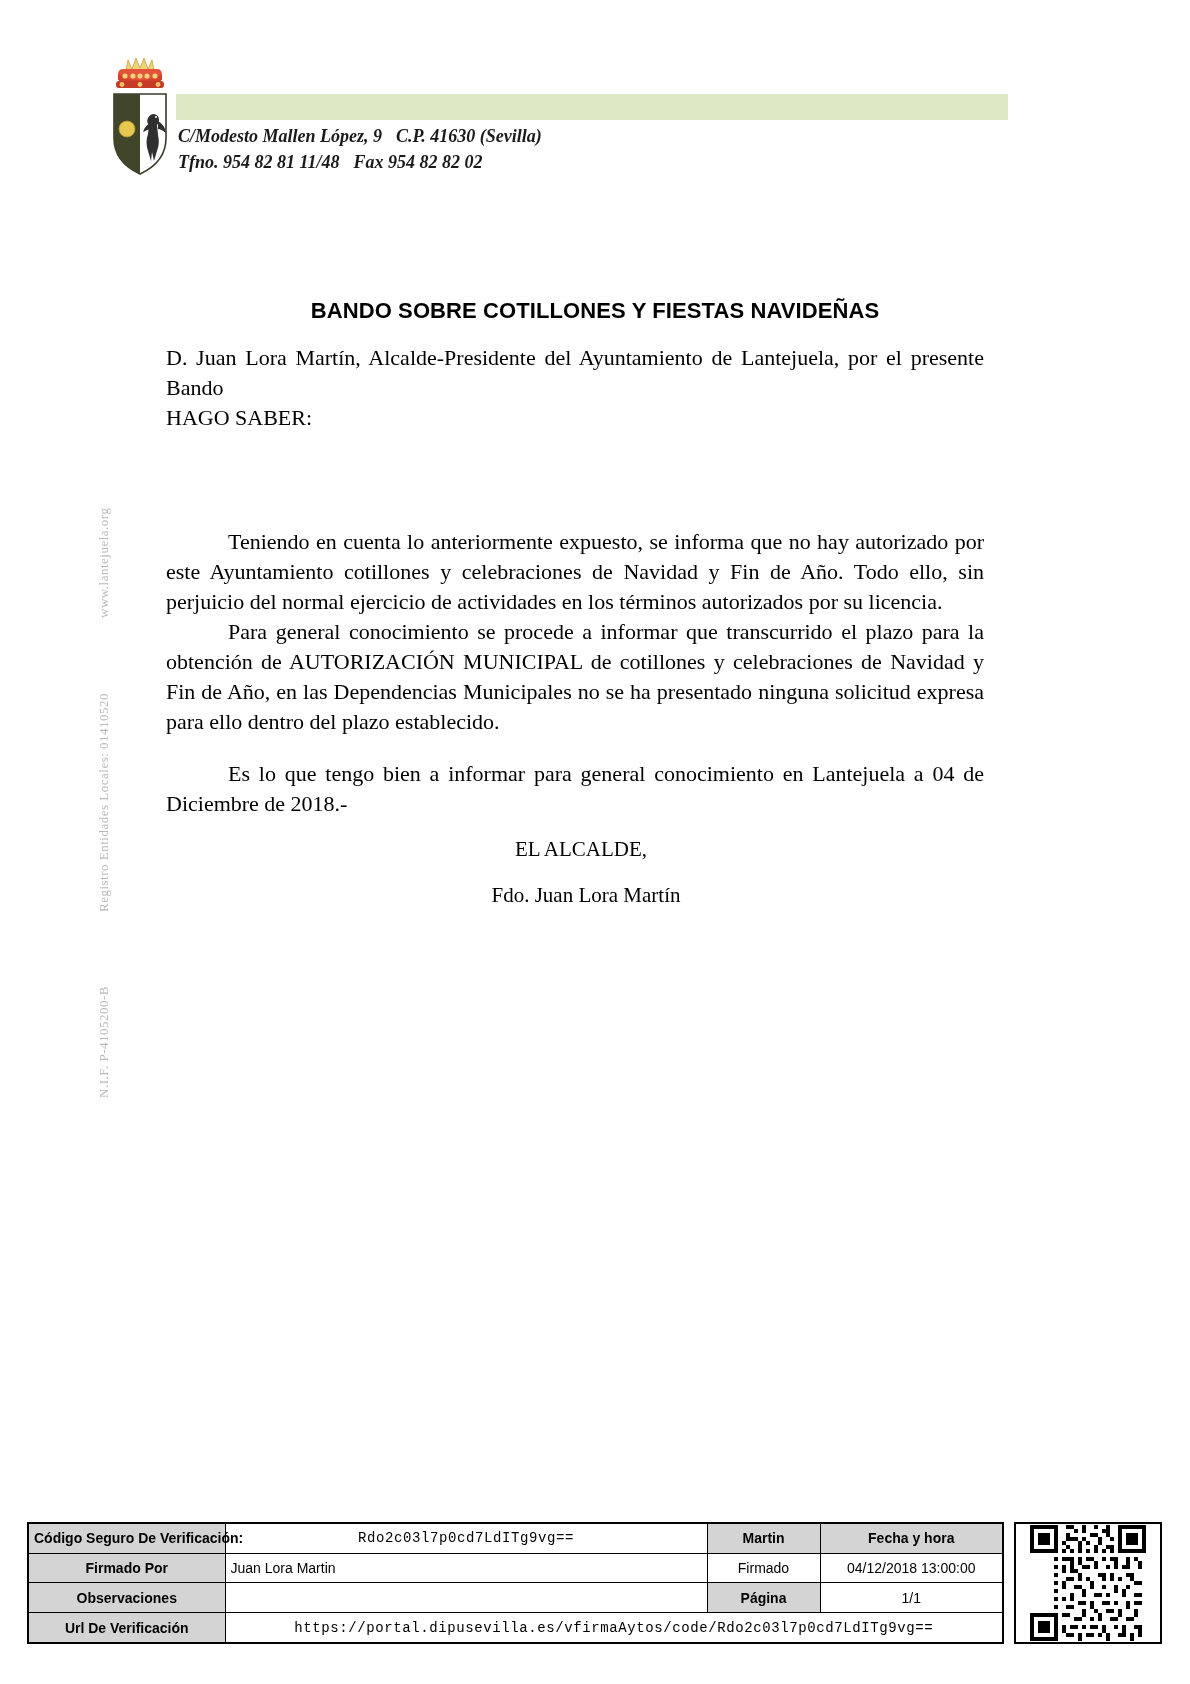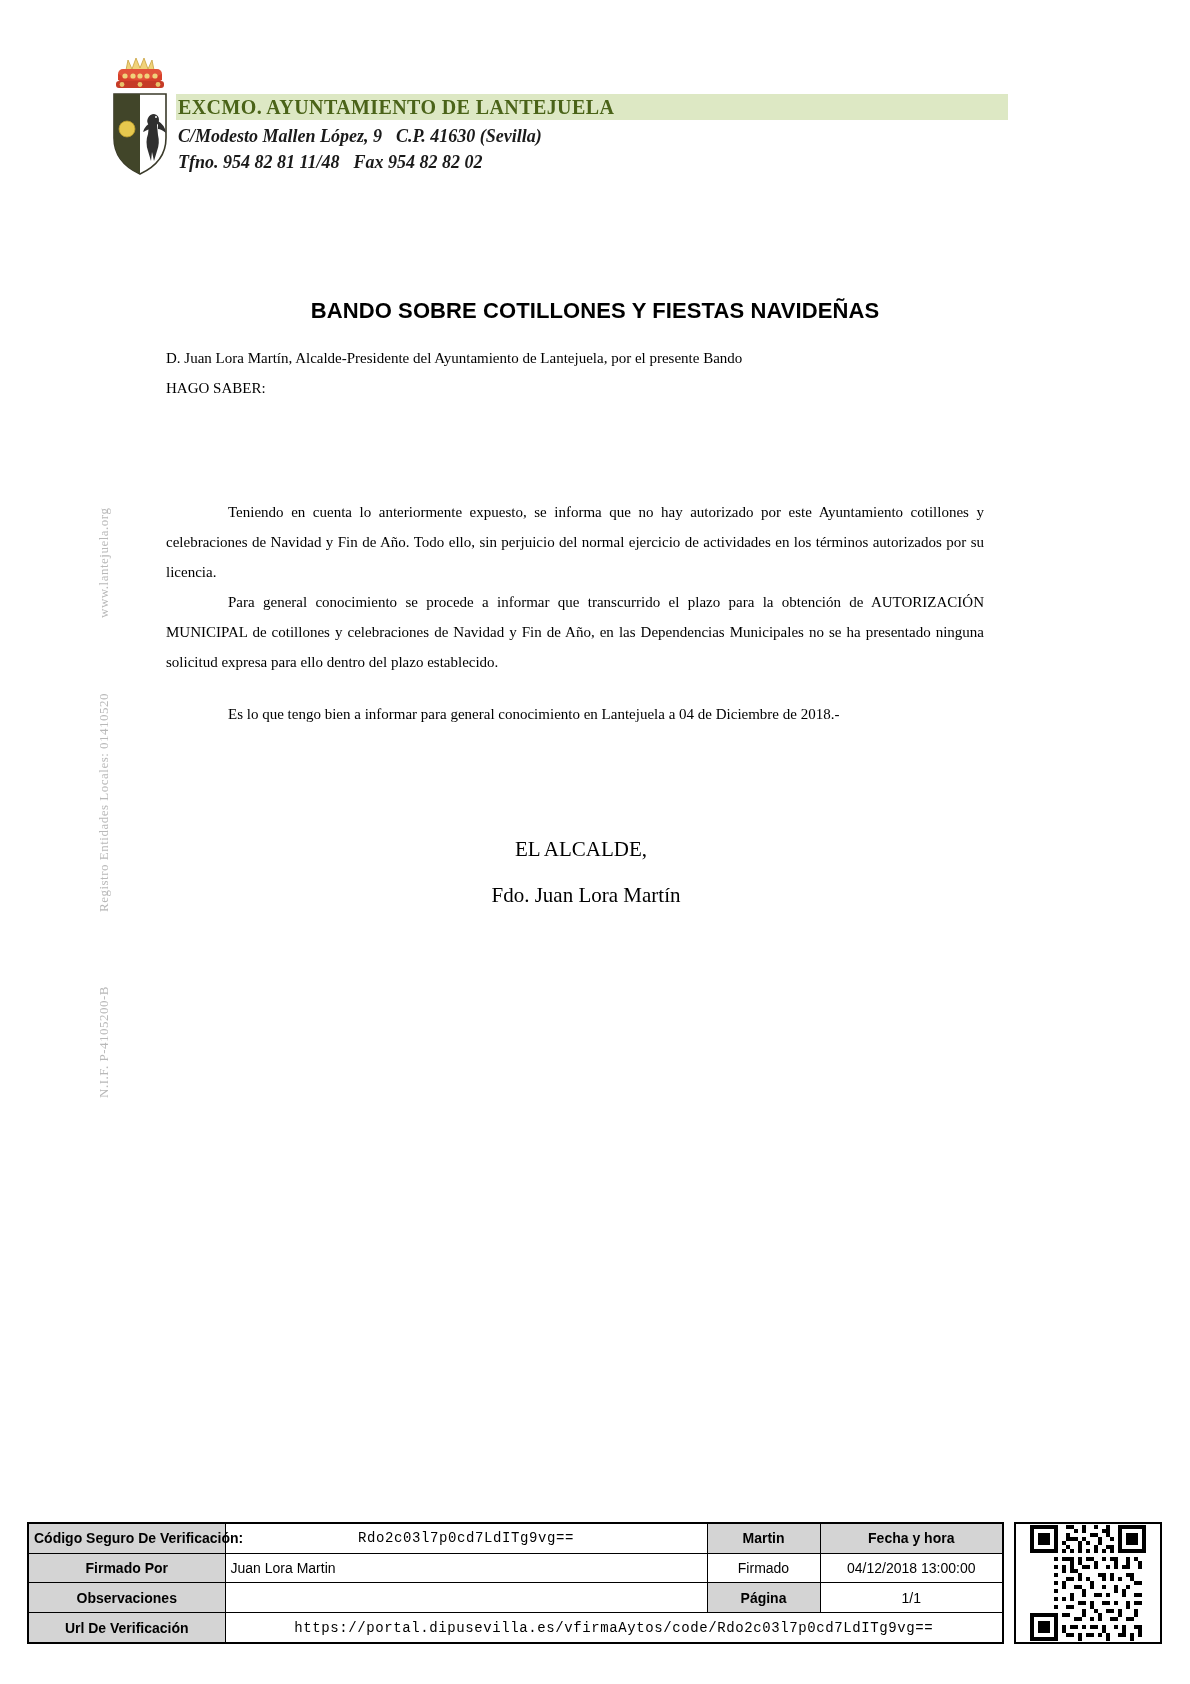--- a/index.html
+++ b/index.html
@@ -97,21 +97,21 @@
     letter-spacing: 0.1px;
   }
   .body-block {
     position: absolute;
     left: 166px;
     top: 343px;
     width: 818px;
   }
   .para {
     font-family: "Liberation Serif", serif;
-    font-size: 15px;
+    font-size: 22px;
     line-height: 30px;
     text-align: justify;
     text-justify: inter-word;
     margin: 0;
   }
   .para-intro { margin-bottom: 0; }
   .spacer-lg { height: 72px; }
   .para-indent { text-indent: 62px; }
   .para-gap { margin-top: 22px; }
 
@@ -218,21 +218,20 @@
         <circle cx="31" cy="77" r="8" fill="#e6c84e" stroke="#b99a29" stroke-width="0.8"></circle>
 
         <path d="M58 62 q5 1 5 6 q0 3 -2 5 l1 10 q2 8 -1 16 l-3 10 l-2 -9 l-1 9 l-3 -10 q-3 -9 0 -17 l1 -9 q-3 -3 -1 -7 q2 -4 6 -4 Z" fill="#2f2f2f"></path>
         <path d="M56 70 q-7 3 -9 10 q5 -3 9 -3 Z" fill="#2f2f2f"></path>
         <path d="M62 69 q7 4 8 12 q-5 -4 -8 -4 Z" fill="#2f2f2f"></path>
         <circle cx="60" cy="65" r="1" fill="#ffffff"></circle>
       </svg>
     </div>
 
     <div class="header-band"></div>
-    <div class="org-name">EXCMO. AYUNTAMIENTO DE LANTEJUELA</div>
 
     <div class="addr-line addr-1">
       <span>C/Modesto Mallen López, 9</span><span class="addr-gap"></span><span>C.P. 41630 (Sevilla)</span>
     </div>
     <div class="addr-line addr-2">
       <span>Tfno. 954 82 81 11/48</span><span class="addr-gap"></span><span>Fax 954 82 82 02</span>
     </div>
   </div>
 
   <div class="margin-note note-web">www.lantejuela.org</div>

